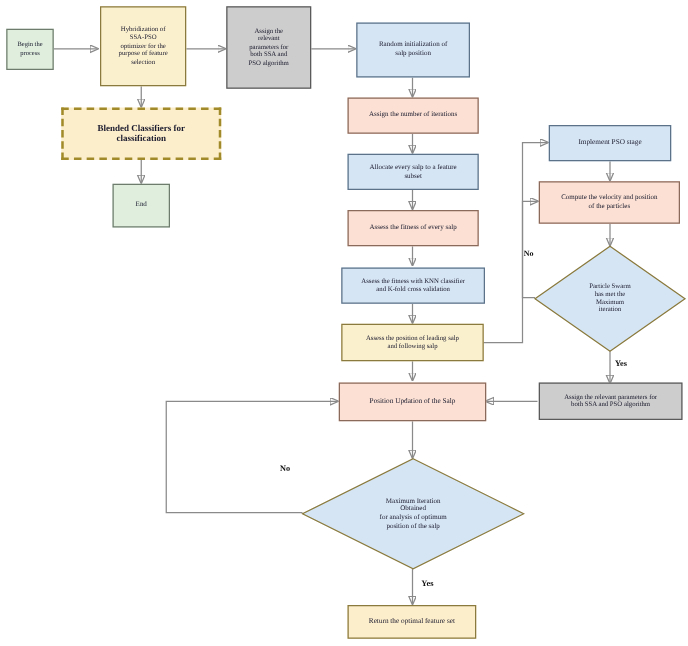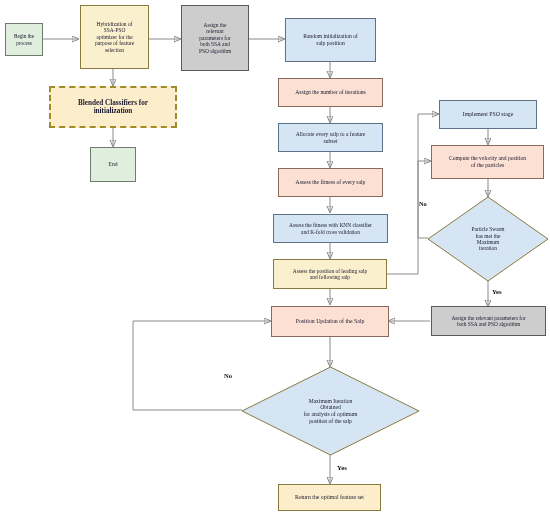--- a/index.html
+++ b/index.html
@@ -147,21 +147,21 @@
   <div class="node fill-gray" style="left:181px; top:5px; width:68px; height:66px; font-size:5.4px;">
     <span class="txt">Assign the
 relevant
 parameters for
 both SSA and
 PSO algorithm</span>
   </div>
 
   <div class="node dashed" style="left:49px; top:86px; width:128px; height:42px; font-size:7.2px; font-weight:bold;">
     <span class="txt">Blended Classifiers for
-initialization</span>
+classification</span>
   </div>
 
   <div class="node fill-green" style="left:90px; top:147px; width:46px; height:35px; font-size:5.6px;">
     <span class="txt">End</span>
   </div>
 
   <div class="node fill-blue" style="left:285px; top:18px; width:91px; height:44px; font-size:5.6px;">
     <span class="txt">Random initialization of
 salp position</span>
   </div>

